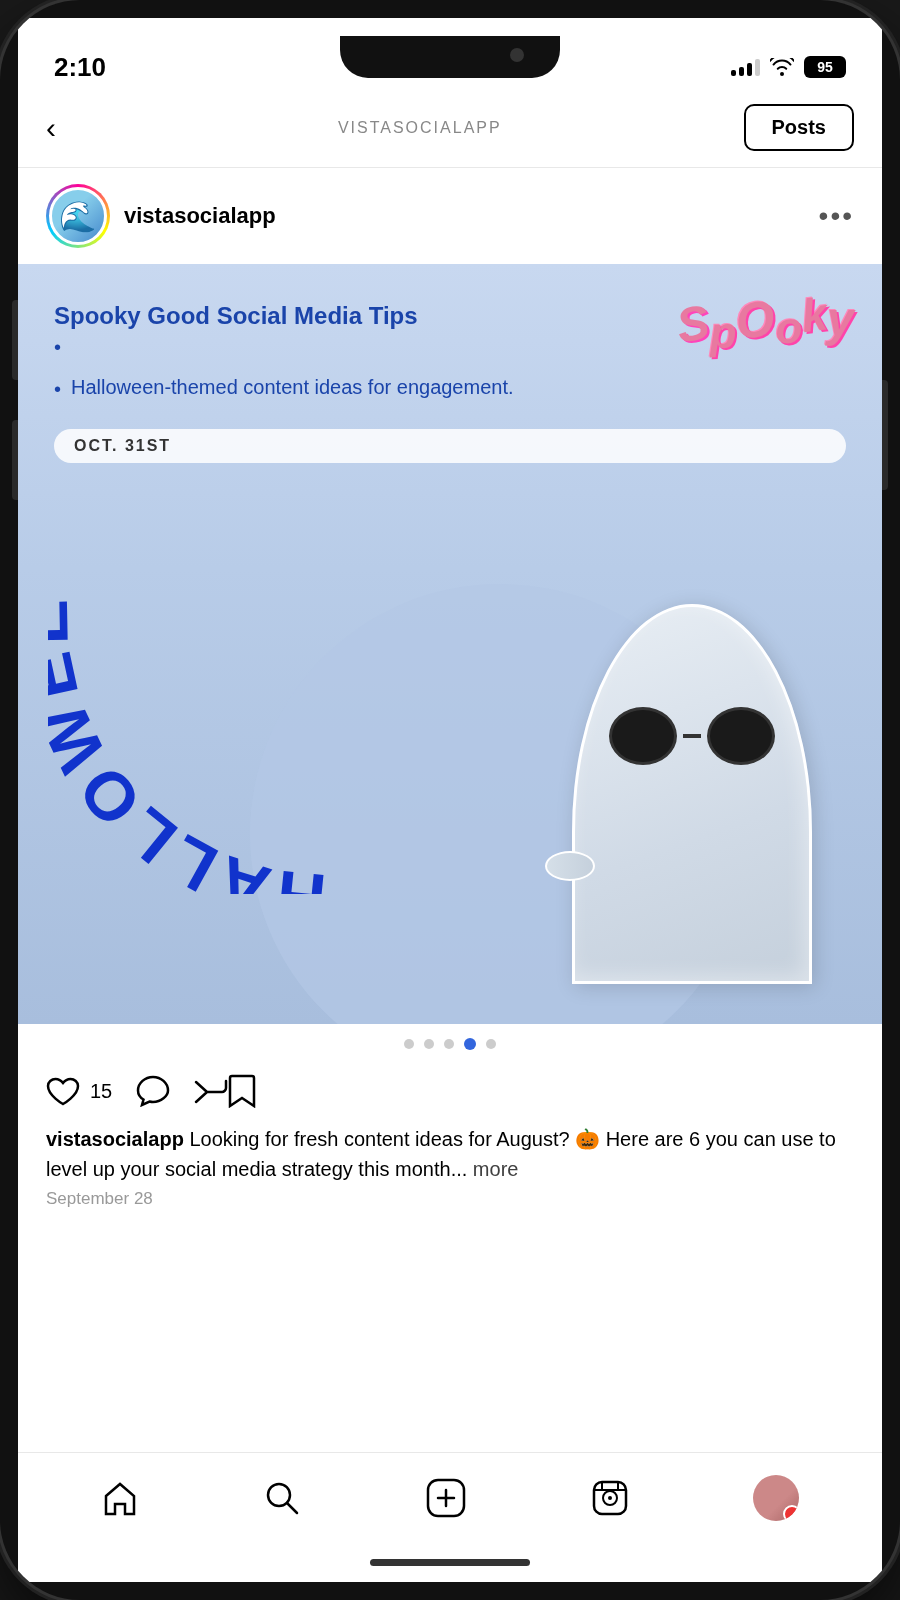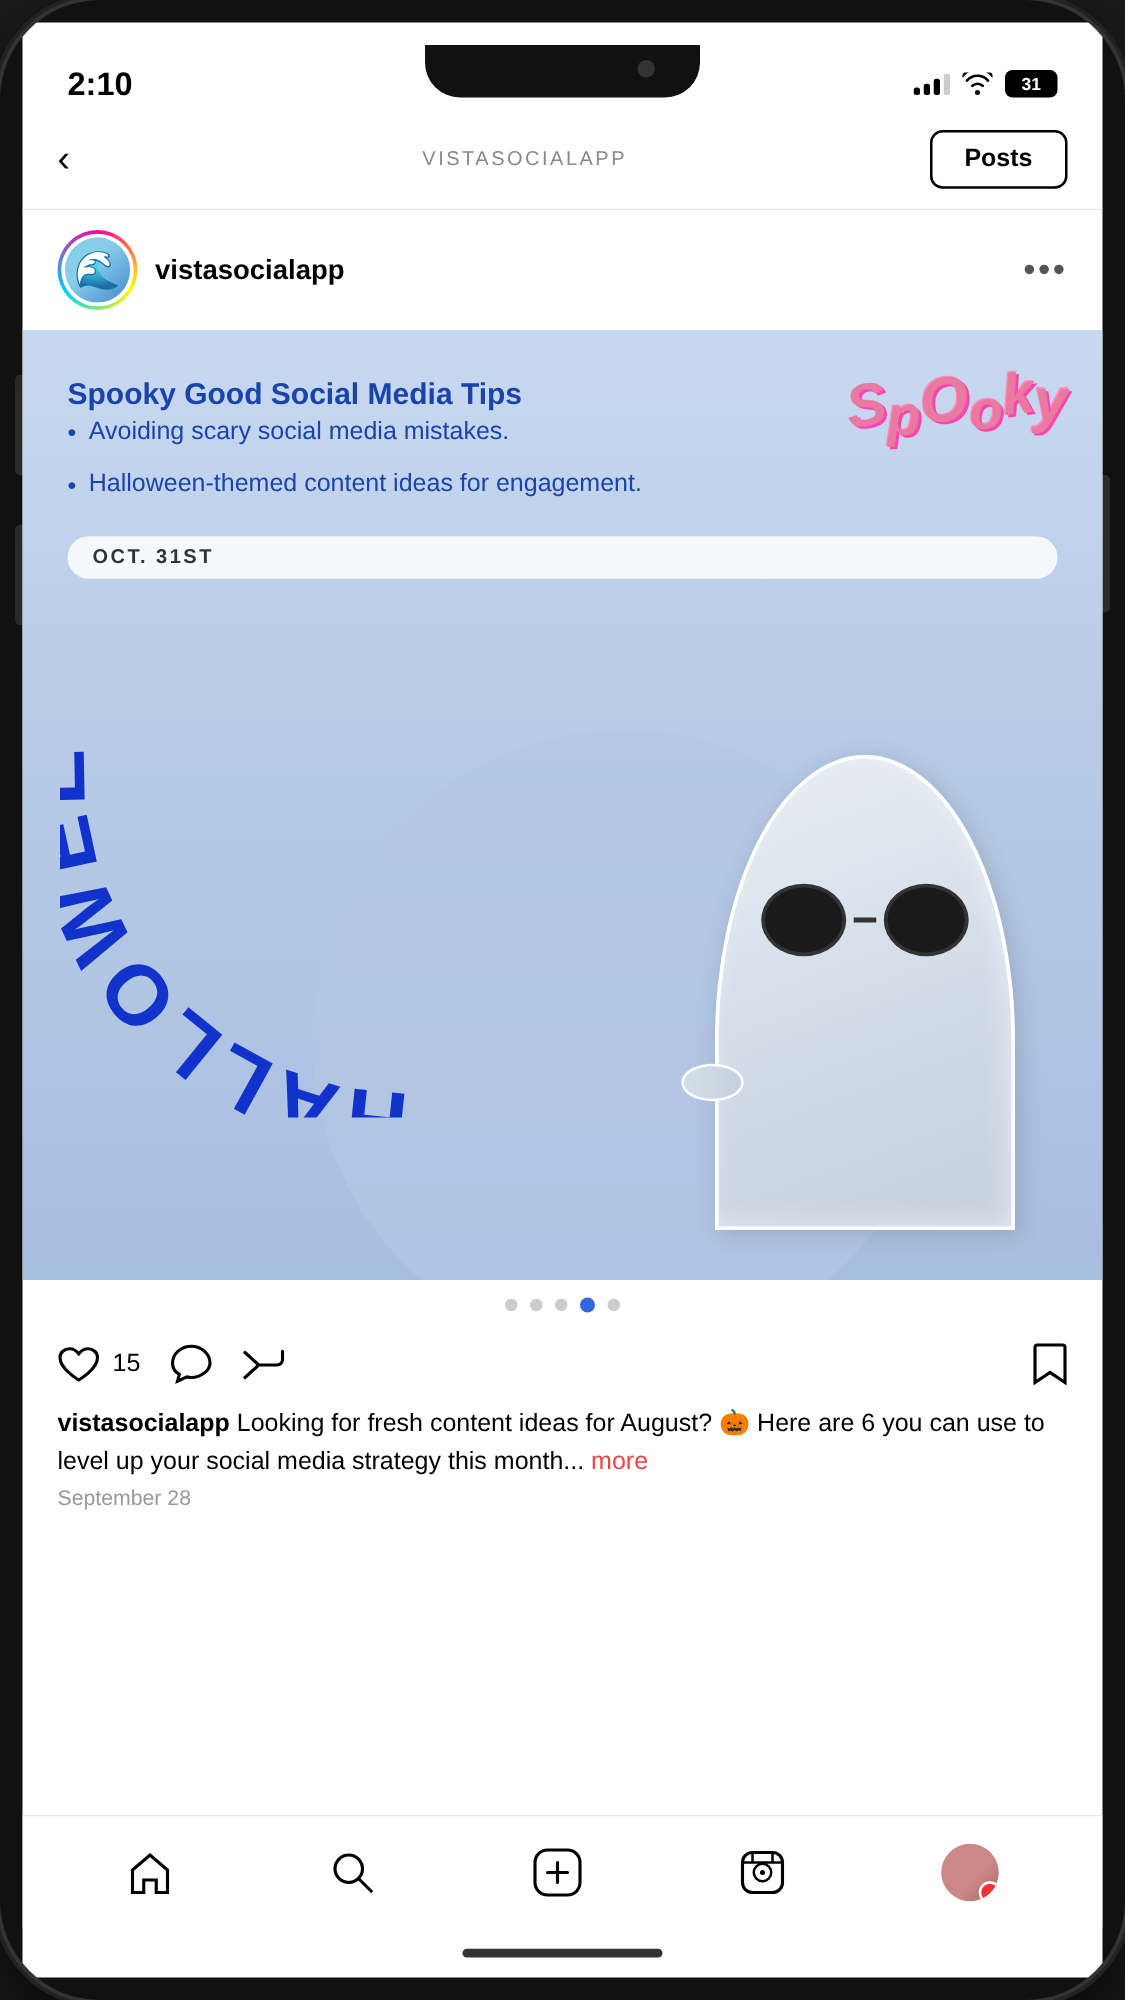--- a/index.html
+++ b/index.html
@@ -370,21 +370,20 @@
     .dot.active {
       background: #3366dd;
       width: 12px;
       height: 12px;
     }
 
     
     .action-bar {
       display: flex;
       align-items: center;
-      justify-content: space-between;
       padding: 10px 28px;
       flex-shrink: 0;
     }
     .action-left {
       display: flex;
       align-items: center;
       gap: 24px;
     }
     .action-icon {
       display: flex;
@@ -405,21 +404,21 @@
     }
     .caption-text {
       font-size: 20px;
       line-height: 1.5;
       color: #000;
     }
     .caption-username {
       font-weight: 700;
     }
     .caption-more {
-      color: #ef4444;
+      color: #404040;
       cursor: pointer;
     }
     .caption-date {
       font-size: 17px;
       color: #999;
       margin-top: 5px;
     }
 
     
     .bottom-nav {
@@ -503,21 +502,21 @@
           <div class="signal-bar" style="height:17px; background:#ccc"></div>
         </div>
         <span class="wifi-icon">
           <svg width="24" height="18" viewBox="0 0 24 18" fill="none">
             <path d="M12 14a2 2 0 100 4 2 2 0 000-4z" fill="#000"></path>
             <path d="M7.76 10.76a6 6 0 018.49 0" stroke="#000" stroke-width="2" stroke-linecap="round"></path>
             <path d="M3.52 6.52a11 11 0 0116.97 0" stroke="#000" stroke-width="2" stroke-linecap="round"></path>
             <path d="M0 3A15 15 0 0124 3" stroke="#000" stroke-width="2" stroke-linecap="round"></path>
           </svg>
         </span>
-        <div class="battery-icon">31</div>
+        <div class="battery-icon">95</div>
       </div>
     </div>
 
     <div class="nav-bar">
       <span class="nav-back">‹</span>
       <div class="nav-center">
         <div class="nav-app-name">VISTASOCIALAPP</div>
       </div>
       <button class="nav-follow-btn">Posts</button>
     </div>
@@ -537,21 +536,20 @@
     <div class="post-image-area">
       <div class="post-image-content">
 
         <div class="spooky-text">
           <span class="spooky-letter" style="transform:translateY(-6px) rotate(-5deg); display:inline-block; color:#e879a0; font-size:48px; font-weight:900; font-style:italic; text-shadow: 2px 2px 0 #f4b;">S</span><span class="spooky-letter" style="transform:translateY(4px) rotate(3deg); display:inline-block; color:#e879a0; font-size:44px; font-weight:900; font-style:italic;">p</span><span class="spooky-letter" style="transform:translateY(-4px) rotate(-3deg); display:inline-block; color:#e879a0; font-size:50px; font-weight:900; font-style:italic;">O</span><span class="spooky-letter" style="transform:translateY(5px) rotate(4deg); display:inline-block; color:#e879a0; font-size:44px; font-weight:900; font-style:italic;">o</span><span class="spooky-letter" style="transform:translateY(-5px) rotate(-2deg); display:inline-block; color:#e879a0; font-size:46px; font-weight:900; font-style:italic;">k</span><span class="spooky-letter" style="transform:translateY(3px) rotate(5deg); display:inline-block; color:#e879a0; font-size:48px; font-weight:900; font-style:italic;">y</span>
         </div>
 
         <div class="post-headline">Spooky Good Social Media Tips</div>
         <div class="post-bullet">
           <span class="bullet-dot">•</span>
-          <span>Avoiding scary social media mistakes.</span>
         </div>
         <div class="post-bullet">
           <span class="bullet-dot">•</span>
           <span>Halloween-themed content ideas for engagement.</span>
         </div>
 
         <div class="date-badge">OCT. 31ST</div>
 
         <div class="halloween-area">
           <div class="halloween-circle"></div>

